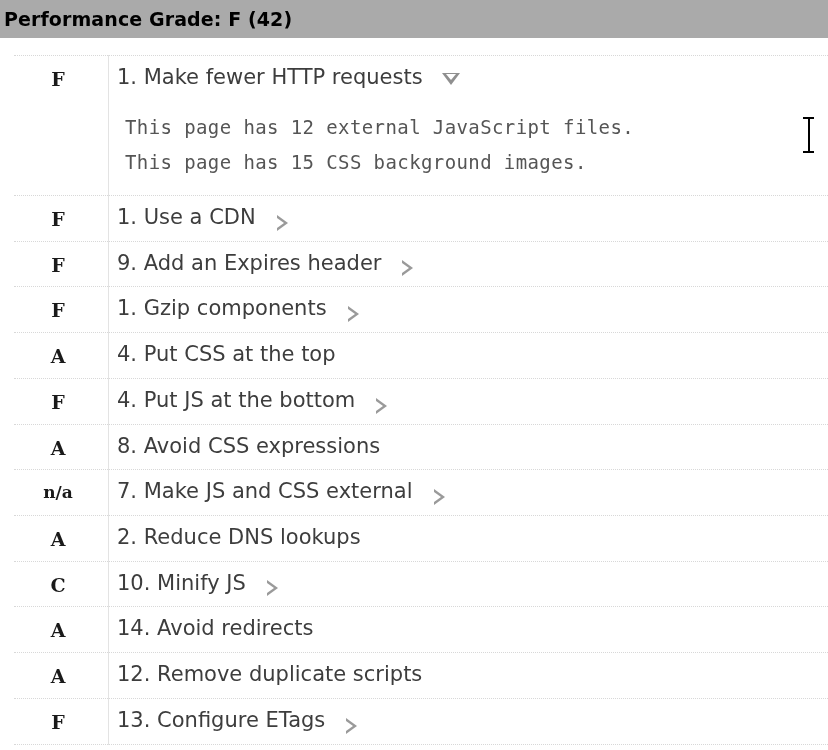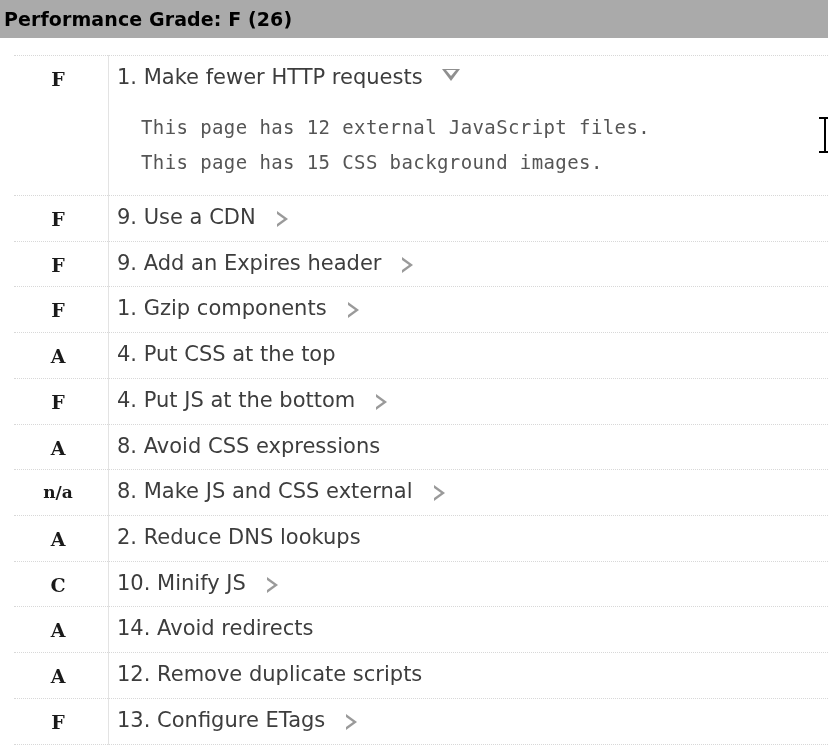--- a/index.html
+++ b/index.html
@@ -65,21 +65,21 @@
   td.desc-cell {
     vertical-align: top;
     padding: 8px 0 9px 8px;
     font-size: 21px;
     color: #3d3d3d;
     line-height: 1.32;
     font-weight: 400;
   }
   .desc-line {
     display: flex;
-    align-items: center;
+    align-items: flex-end;
     gap: 18px;
   }
   .desc-text {
     white-space: nowrap;
   }
 
   
   .tri {
     display: inline-block;
     position: relative;
@@ -133,21 +133,21 @@
     top: 2px;
     width: 0;
     height: 0;
     border-left: 5px solid transparent;
     border-right: 5px solid transparent;
     border-top: 6px solid #ffffff;
   }
 
   
   .detail-block {
-    margin: 18px 0 6px 24px;
+    margin: 18px 0 6px 8px;
     font-family: "DejaVu Sans Mono", "Liberation Mono", monospace;
     font-size: 19px;
     color: #555555;
     line-height: 1.85;
     letter-spacing: 0.4px;
     position: relative;
   }
   .detail-line { white-space: pre; }
 
   
@@ -175,21 +175,21 @@
     height: 2px;
     background: #000000;
   }
   .ibeam-cursor .cap-top { top: 1px; }
   .ibeam-cursor .cap-bot { top: 35px; }
 </style>
 </head>
 <body>
 
 <div class="grade-header">
-  <span>Performance Grade: F (26)</span>
+  <span>Performance Grade: F (42)</span>
 </div>
 
 <div class="table-wrap">
   <table class="rules">
     <tbody id="rules-body">
         <tr class="rule-row">
           <td class="grade-cell">F</td>
           <td class="desc-cell">
             <div class="desc-line">
               <span class="desc-text">1. Make fewer HTTP requests</span>
@@ -203,21 +203,21 @@
                 <div class="stem"></div>
                 <div class="cap-bot"></div>
               </div>
             </div>
           </td>
         </tr>
         <tr class="rule-row">
           <td class="grade-cell">F</td>
           <td class="desc-cell">
             <div class="desc-line">
-              <span class="desc-text">9. Use a CDN</span>
+              <span class="desc-text">1. Use a CDN</span>
               <span class="tri collapsed"></span>
             </div>
           </td>
         </tr>
         <tr class="rule-row">
           <td class="grade-cell">F</td>
           <td class="desc-cell">
             <div class="desc-line">
               <span class="desc-text">9. Add an Expires header</span>
               <span class="tri collapsed"></span>
@@ -255,21 +255,21 @@
           <td class="desc-cell">
             <div class="desc-line">
               <span class="desc-text">8. Avoid CSS expressions</span>
             </div>
           </td>
         </tr>
         <tr class="rule-row">
           <td class="grade-cell na">n/a</td>
           <td class="desc-cell">
             <div class="desc-line">
-              <span class="desc-text">8. Make JS and CSS external</span>
+              <span class="desc-text">7. Make JS and CSS external</span>
               <span class="tri collapsed"></span>
             </div>
           </td>
         </tr>
         <tr class="rule-row">
           <td class="grade-cell">A</td>
           <td class="desc-cell">
             <div class="desc-line">
               <span class="desc-text">2. Reduce DNS lookups</span>
             </div>

